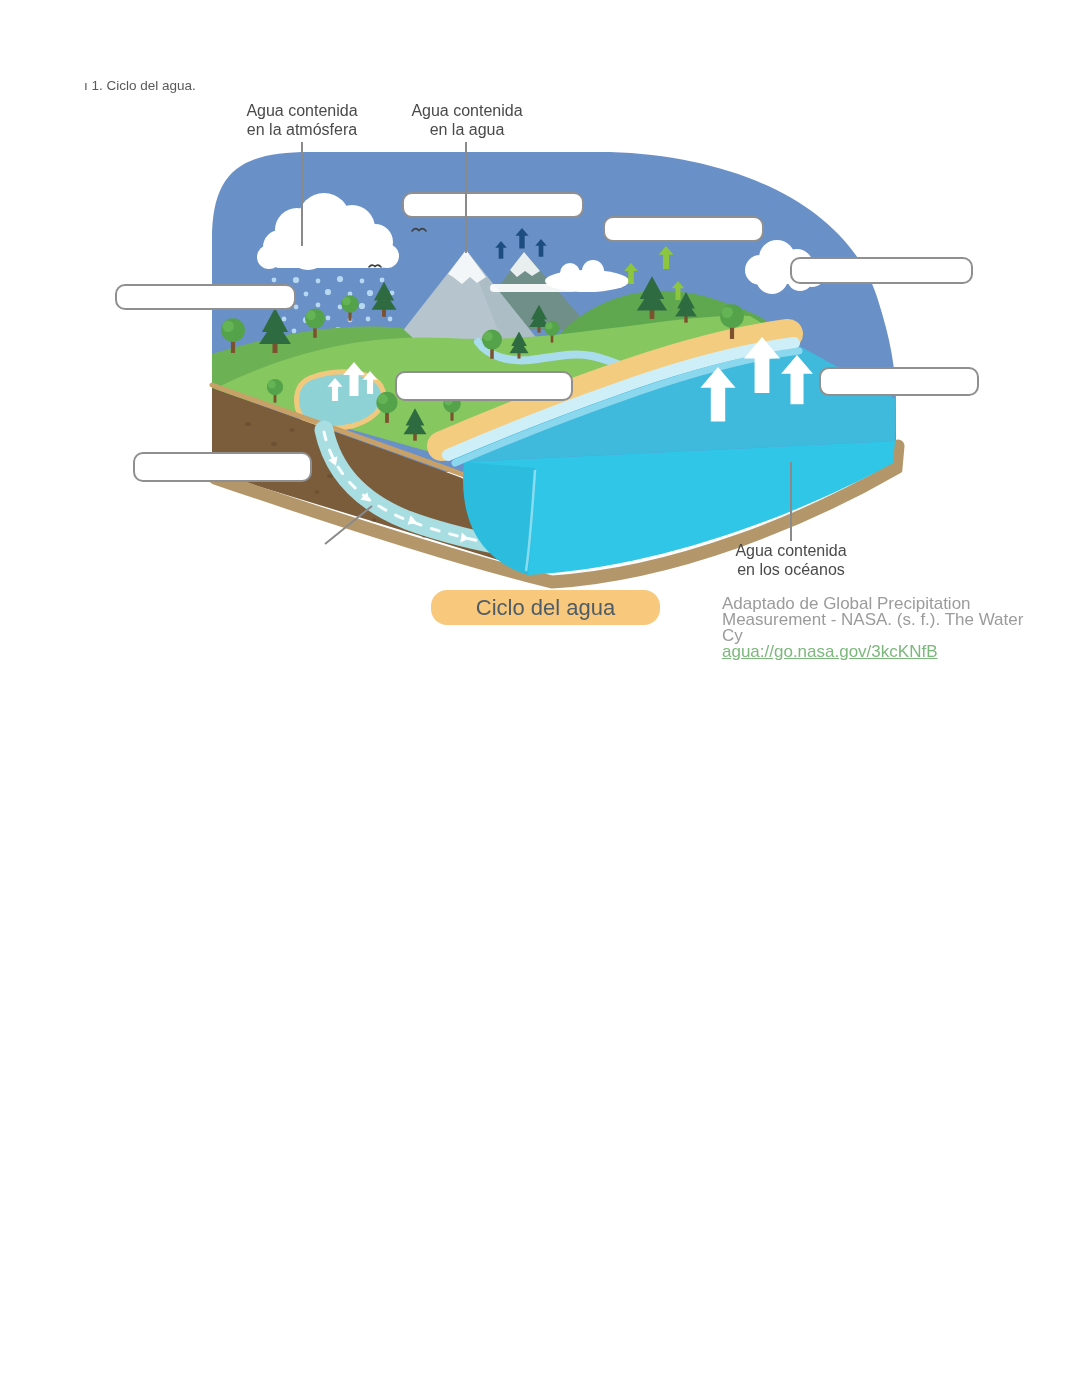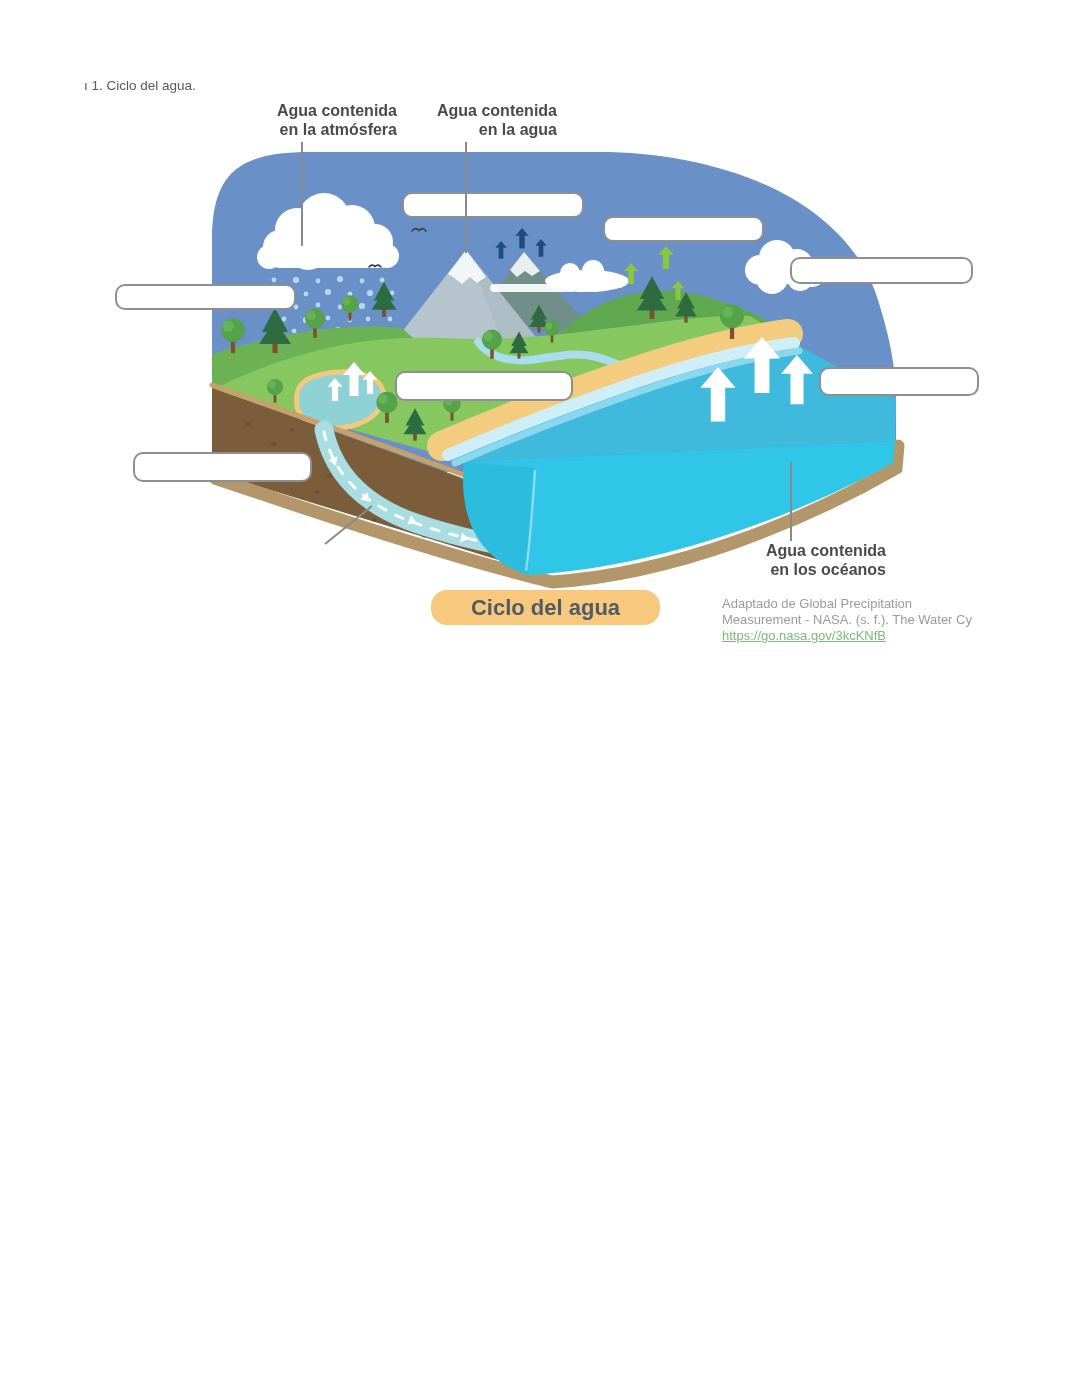--- a/index.html
+++ b/index.html
@@ -14,44 +14,44 @@
     --arrowNavy:#1d4d80; --arrowGreen:#8cc63f; --arrowWhite:#ffffff;
     --labelText:#4a4a4a; --connector:#8a8a8a; --blankBorder:#8f8f8f;
     --badgeBg:#f8c87d; --badgeText:#4d5c66; --attrText:#9b9b9b; --linkGreen:#7cb87c;
   }
   html,body{margin:0;padding:0;background:#fff;}
   .page{position:relative;width:1080px;height:1343px;background:#fff;overflow:hidden;
         font-family:"Liberation Sans",sans-serif;margin-left:12px;}
   .art{position:absolute;left:0;top:0;z-index:1;}
   .caption{position:absolute;left:72px;top:78px;font-size:13.5px;font-weight:500;
            color:#595959;z-index:4;}
-  .lbl{position:absolute;z-index:4;text-align:right;font-weight:700;font-size:16px;
+  .lbl{position:absolute;z-index:4;text-align:center;font-weight:400;font-size:16px;
        line-height:19px;color:var(--labelText);}
   .lbl-atm{left:195px;top:101px;width:190px;}
   .lbl-snow{left:365px;top:101px;width:180px;}
   .lbl-gw{left:160px;top:542px;width:204px;}
   .lbl-oce{left:684px;top:541px;width:190px;}
   .blank{position:absolute;z-index:2;background:#fff;border:2px solid var(--blankBorder);
          border-radius:10px;box-sizing:border-box;}
   .b1{left:390px;top:192px;width:182px;height:26px;}
   .b2{left:591px;top:216px;width:161px;height:26px;}
   .b3{left:778px;top:257px;width:183px;height:27px;}
   .b4{left:103px;top:284px;width:181px;height:26px;}
   .b5{left:383px;top:371px;width:178px;height:30px;}
   .b6{left:807px;top:367px;width:160px;height:29px;}
   .b7{left:121px;top:452px;width:179px;height:30px;}
   .connector{position:absolute;width:2px;background:var(--connector);z-index:3;}
   .conn-atm{left:289px;top:142px;height:104px;}
   .conn-snow{left:453px;top:142px;height:111px;}
   .conn-oce{left:778px;top:462px;height:79px;}
   .badge{position:absolute;left:419px;top:590px;width:229px;height:35px;z-index:4;
          background:var(--badgeBg);border-radius:16px;display:flex;align-items:center;
-         justify-content:center;font-size:22px;font-weight:700;color:var(--badgeText);}
+         justify-content:center;font-size:22px;font-weight:400;color:var(--badgeText);}
   .attribution{position:absolute;left:710px;top:596px;width:310px;z-index:4;
-               font-size:13px;line-height:16px;color:var(--attrText);}
+               font-size:17px;line-height:16px;color:var(--attrText);}
   .attribution a{color:var(--linkGreen);text-decoration:underline;cursor:pointer;}
   
   .f-sky{fill:var(--sky)} .f-cloud{fill:var(--cloud)} .f-rain{fill:var(--rain)}
   .f-mtn{fill:var(--mtn)} .f-mtnShade{fill:var(--mtnShade);opacity:.7}
   .f-mtnBack{fill:var(--mtnBack)} .f-snow{fill:var(--snow)} .f-snowBack{fill:var(--snowBack)}
   .f-hillBack{fill:var(--hillBack)} .f-hillLeft{fill:var(--hillLeft)} .f-land{fill:var(--land)}
   .s-beach{stroke:var(--beach);fill:none;stroke-linecap:round}
   .s-wave1{stroke:var(--wave1);fill:none;stroke-linecap:round}
   .s-wave2{stroke:var(--wave2);fill:none;stroke-linecap:round}
   .f-oceanTop{fill:var(--oceanTop)} .f-oceanFront{fill:var(--oceanFront)}
@@ -292,16 +292,16 @@
 
   <div class="connector conn-atm"></div>
   <div class="connector conn-snow"></div>
   <div class="connector conn-oce"></div>
 
   <div class="badge">Ciclo del agua</div>
 
   <div class="attribution">
     <div>Adaptado de Global Precipitation</div>
     <div>Measurement - NASA. (s. f.). The Water Cy</div>
-    <a>https://go.nasa.gov/3kcKNfB</a>
+    <a>agua://go.nasa.gov/3kcKNfB</a>
   </div>
 
 </div>
 
 </body></html>

